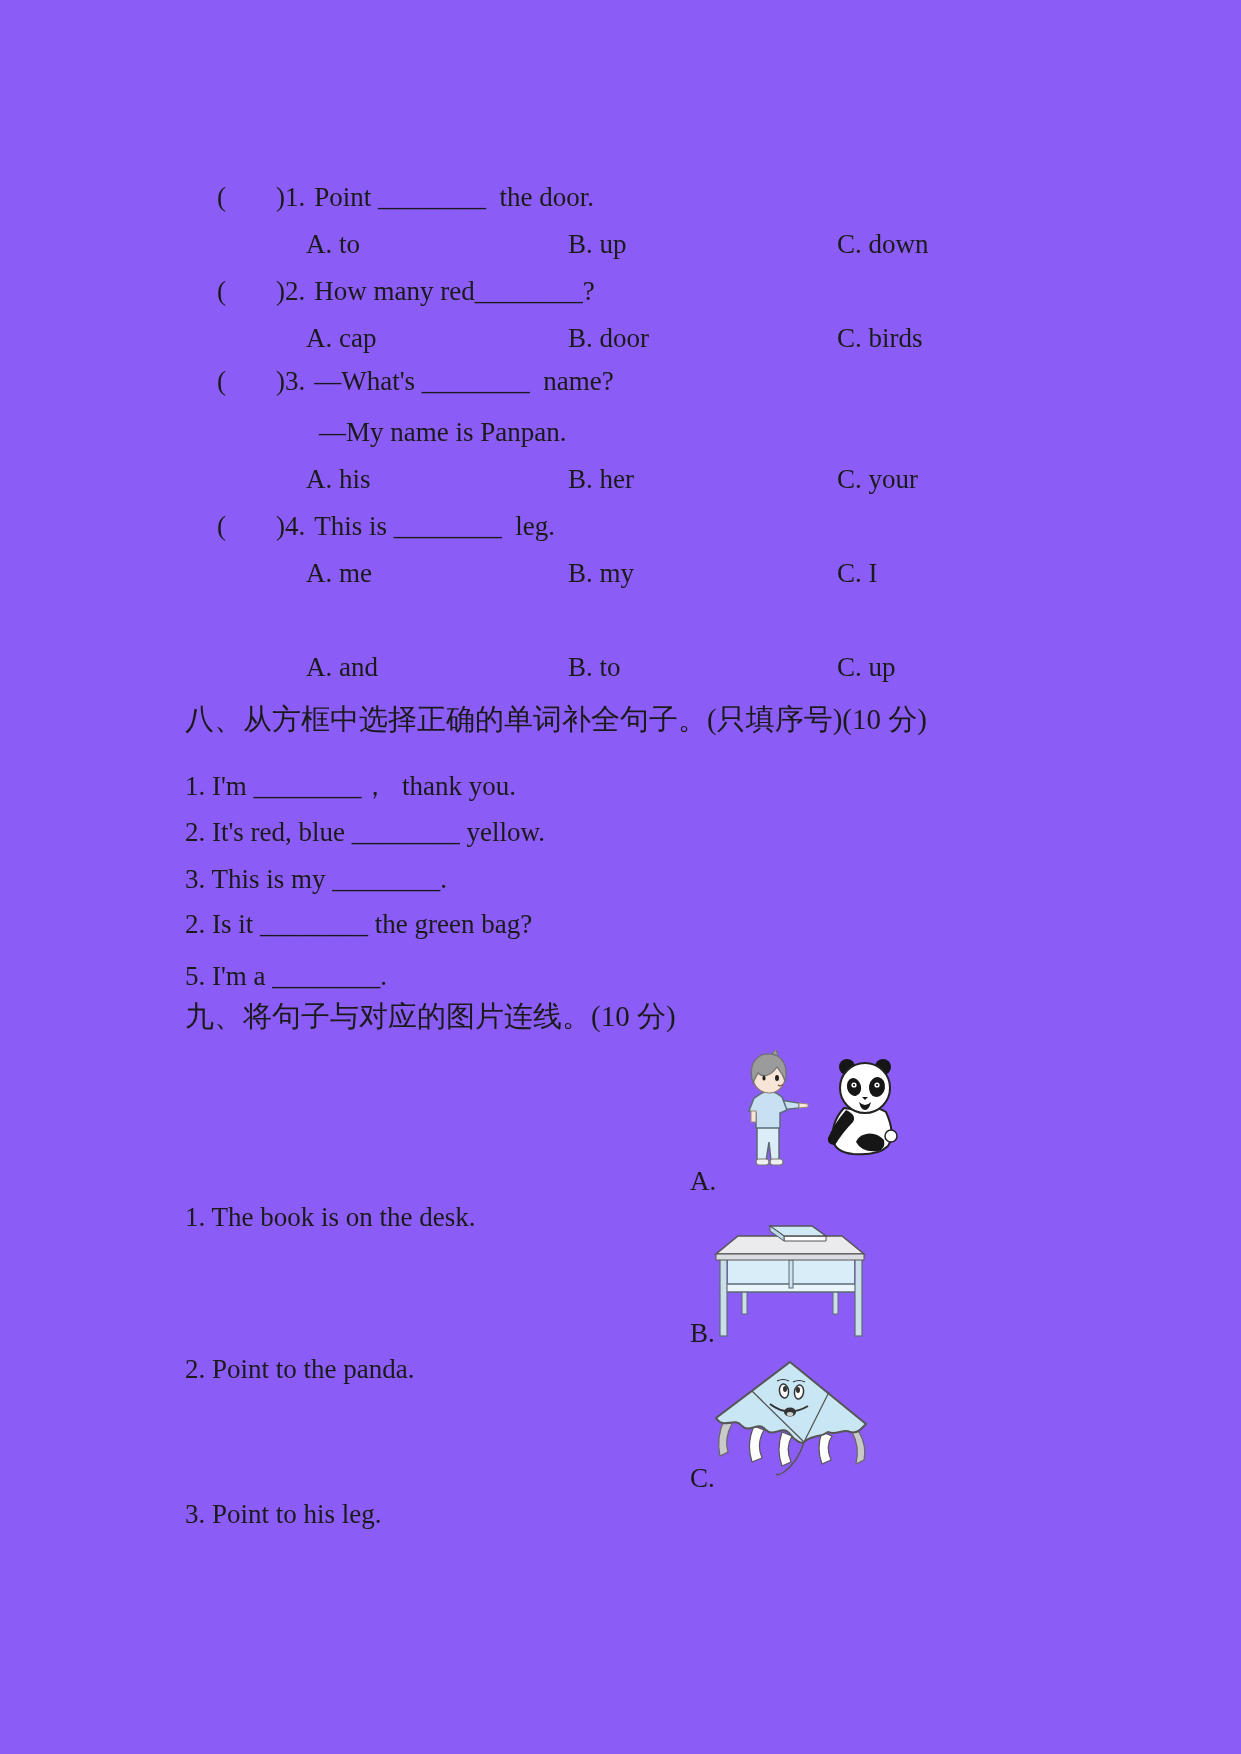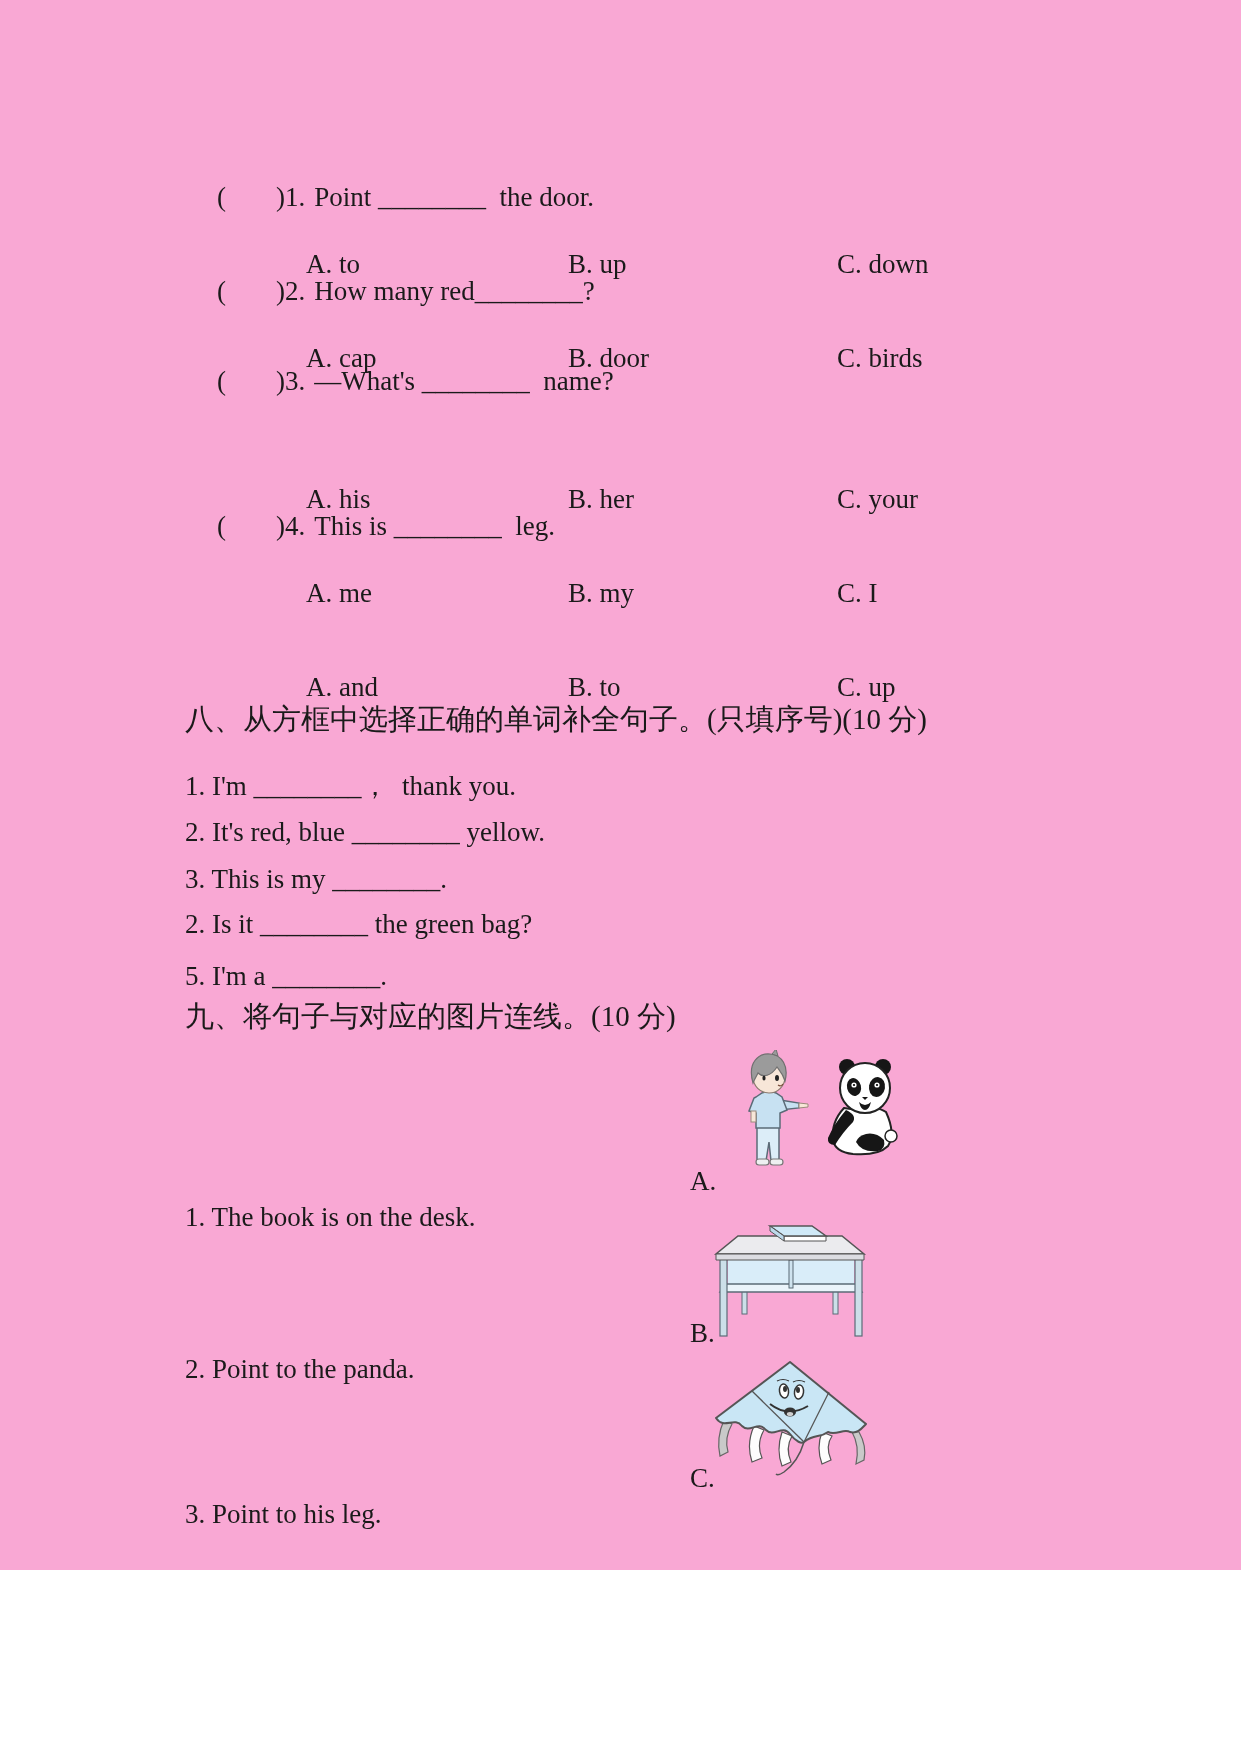--- a/index.html
+++ b/index.html
@@ -1,32 +1,32 @@
 <!DOCTYPE html>
 <html><head>
 <meta charset="utf-8">
 <style>
   html,body { margin:0; padding:0; background:#ffffff; }
   .page {
     position:relative;
-    width:1241px; height:1570px;
-    background:#f9a8d4;
+    width:1241px; height:1754px;
+    background:#8b5cf6;
     font-family:"Liberation Serif","DejaVu Serif",serif;
     font-size:27px;
     color:#1a1a1a;
     overflow:hidden;
   }
   .line { position:absolute; white-space:pre; line-height:30px; }
   .q    { left:190px; }
   .paren-gap { display:inline-block; width:50px; }
   .stem { margin-left:9px; }
   .opts { left:279px; }
   .opt-a { display:inline-block; width:262px; }
   .opt-b { display:inline-block; width:269px; }
-  .opt-c { display:inline-block;margin-top:20px; }
+  .opt-c { display:inline-block; }
   .reply { left:292px; }
   .item  { left:185px; }
   .heading { left:185px; font-size:29px; font-family:"Liberation Serif","DejaVu Serif",serif; }
   .match-sentence { position:absolute; left:185px; white-space:pre;margin-top:36px; }
   .match-label { position:absolute; left:690px; white-space:pre; }
   .figure { position:absolute; }
   .figure svg { display:block; }
 </style>
 </head>
 <body>
@@ -42,20 +42,23 @@
 
   <div class="line q" style="top:246px">
     <span>(</span><span class="paren-gap"></span><span>)2.</span><span class="stem">How many red________?</span>
   </div>
   <div class="line opts" style="top:293px">
     <span class="opt-a">A. cap</span><span class="opt-b">B. door</span><span class="opt-c">C. birds</span>
   </div>
 
   <div class="line q" style="top:336px">
     <span>(</span><span class="paren-gap"></span><span>)3.</span><span class="stem">—What's ________  name?</span>
+  </div>
+  <div class="line reply" style="top:387px">
+    <span>—My name is Panpan.</span>
   </div>
   <div class="line opts" style="top:434px">
     <span class="opt-a">A. his</span><span class="opt-b">B. her</span><span class="opt-c">C. your</span>
   </div>
 
   <div class="line q" style="top:481px">
     <span>(</span><span class="paren-gap"></span><span>)4.</span><span class="stem">This is ________  leg.</span>
   </div>
   <div class="line opts" style="top:528px">
     <span class="opt-a">A. me</span><span class="opt-b">B. my</span><span class="opt-c">C. I</span>

